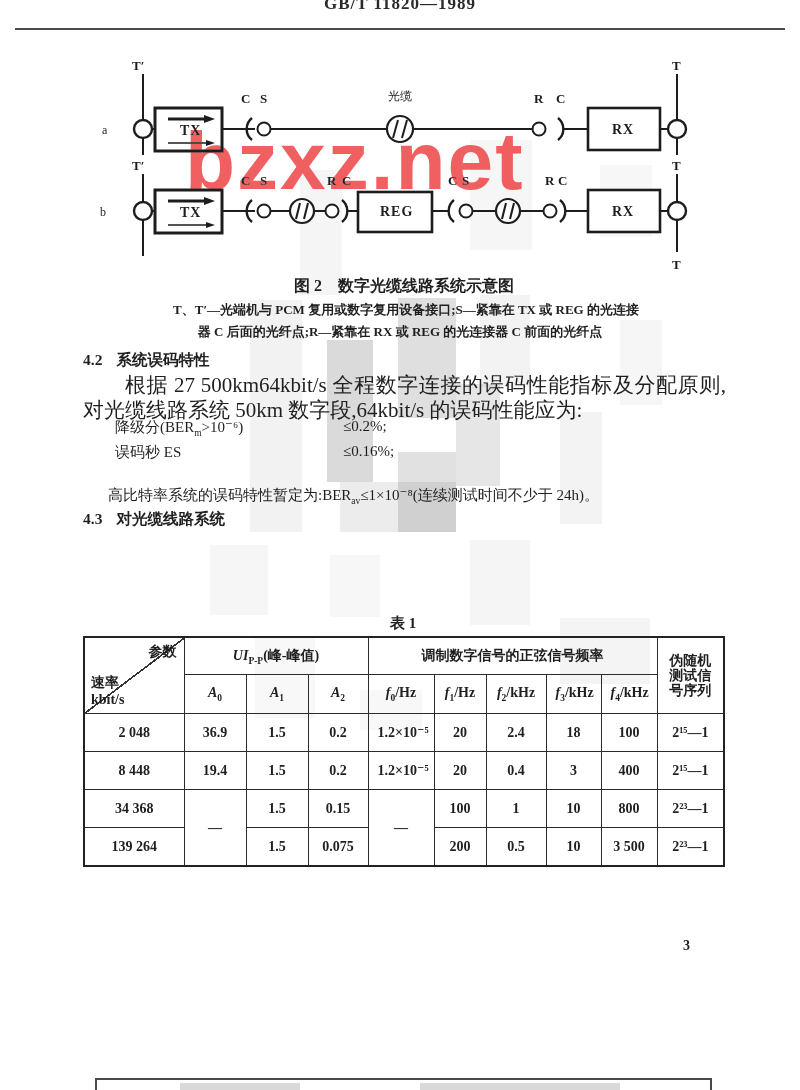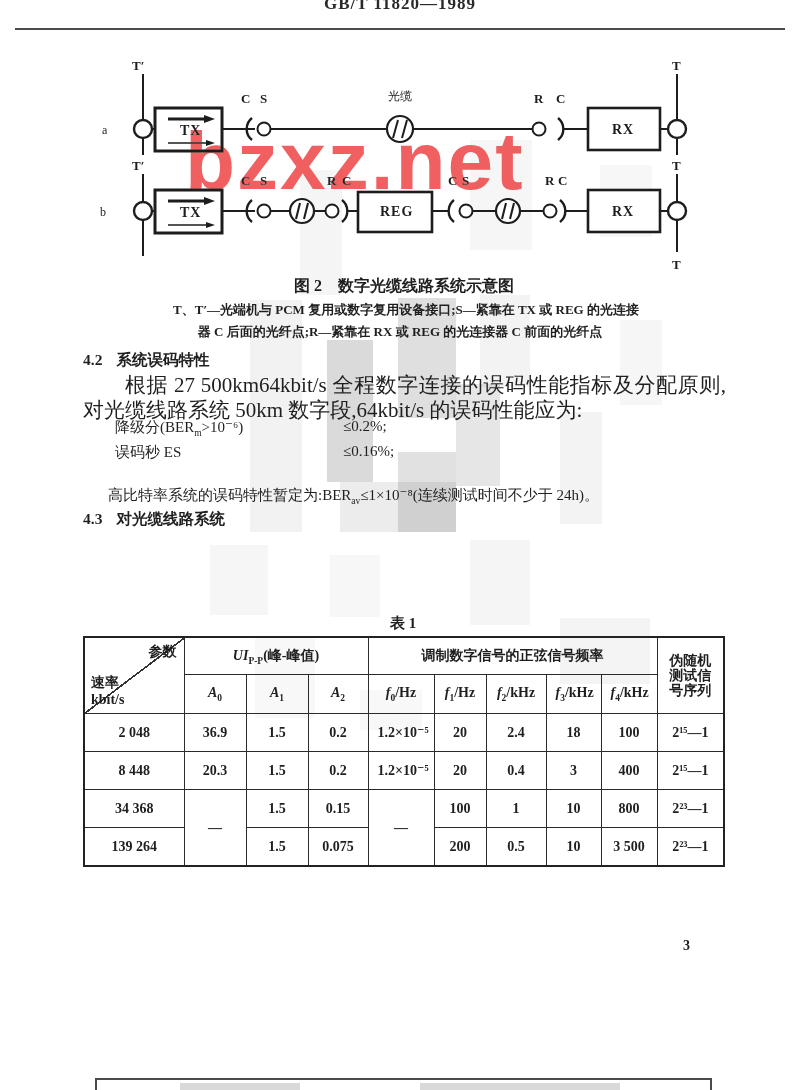--- a/index.html
+++ b/index.html
@@ -276,21 +276,21 @@
           <td>0.2</td>
       <td>1.2×10⁻⁵</td>
           <td>20</td>
           <td>2.4</td>
           <td>18</td>
       <td>100</td>
           <td>2¹⁵—1</td>
     </tr>
     <tr class="drow">
       <td>8 448</td>
-          <td>20.3</td>
+          <td>19.4</td>
           <td>1.5</td>
           <td>0.2</td>
       <td>1.2×10⁻⁵</td>
           <td>20</td>
           <td>0.4</td>
           <td>3</td>
       <td>400</td>
           <td>2¹⁵—1</td>
     </tr>
     <tr class="drow">

